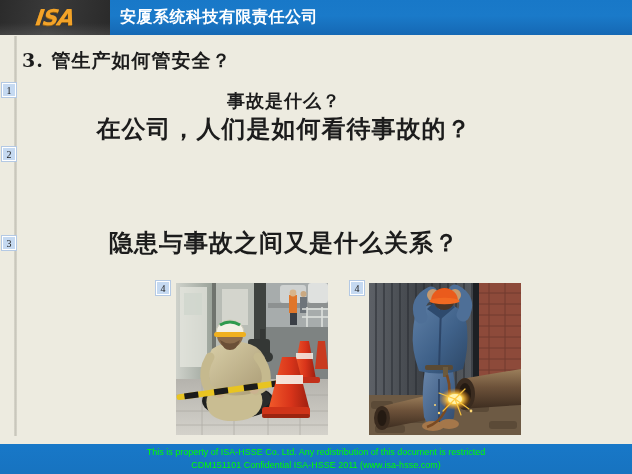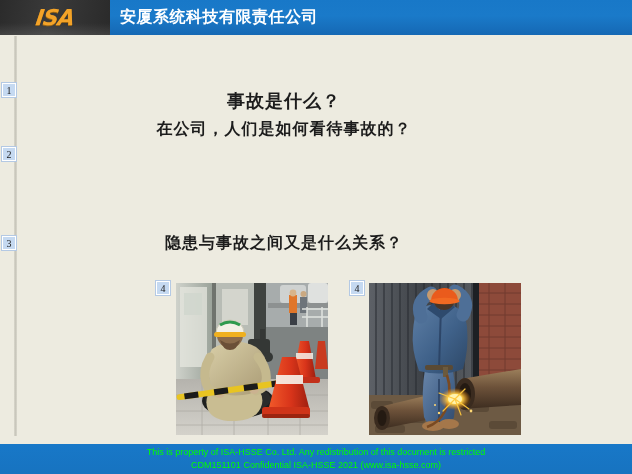--- a/index.html
+++ b/index.html
@@ -118,21 +118,21 @@
   .qblock {
     position: absolute;
     width: 568px;
     text-align: center;
     font-family: "DejaVu Serif", "Liberation Serif", serif;
     font-weight: bold;
     color: #1c1c1c;
     letter-spacing: 1px;
   }
   .qline-a { font-size: 18px; line-height: 26px; }
-  .qline-b { font-size: 16px; line-height: 30px; }
+  .qline-b { font-size: 24px; line-height: 30px; }
 
   #block1 { left: 0; top: 88px; }
   #block2 { left: 0; top: 148px; }
   #block3 { left: 0; top: 228px; }
 
   
   .photo {
     position: absolute;
     top: 283px;
     width: 152px;
@@ -172,20 +172,21 @@
     <div class="header-logo-box">
       <span class="logo-text">ISA</span>
     </div>
     <div class="header-band">
       <span class="hdr-cn">安厦系统科技有限责任公司</span>
     </div>
   </div>
 
   <div class="left-rail"></div>
 
+  <div class="slide-title">3. 管生产如何管安全？</div>
 
   <div class="seq-marker" style="left:2px; top:83px;">1</div>
   <div class="seq-marker" style="left:2px; top:147px;">2</div>
   <div class="seq-marker" style="left:2px; top:236px;">3</div>
   <div class="seq-marker" style="left:156px; top:281px;">4</div>
   <div class="seq-marker" style="left:350px; top:281px;">4</div>
 
   <div class="qblock" id="block1">
     <div class="qline-a">事故是什么？</div>
     <div class="qline-b">在公司，人们是如何看待事故的？</div>
@@ -455,16 +456,16 @@
         </g>
         <circle cx="102" cy="128" r="1.4" fill="#ffd976"></circle>
         <circle cx="70" cy="130" r="1.2" fill="#ffd976"></circle>
         <circle cx="66" cy="122" r="1" fill="#ffd976"></circle>
       </g>
     </svg>
   </div>
 
   <div class="footer">
     <div class="footer-line">This is property of ISA-HSSE Co. Ltd. Any redistribution of this document is restricted</div>
-    <div class="footer-line">CDM151101 Confidential   ISA-HSSE 2021  (www.isa-hsse.com)</div>
+    <div class="footer-line">CDM151101 Confidential   ISA-HSSE 2011  (www.isa-hsse.com)</div>
   </div>
 
 </div>
 
 </body></html>

